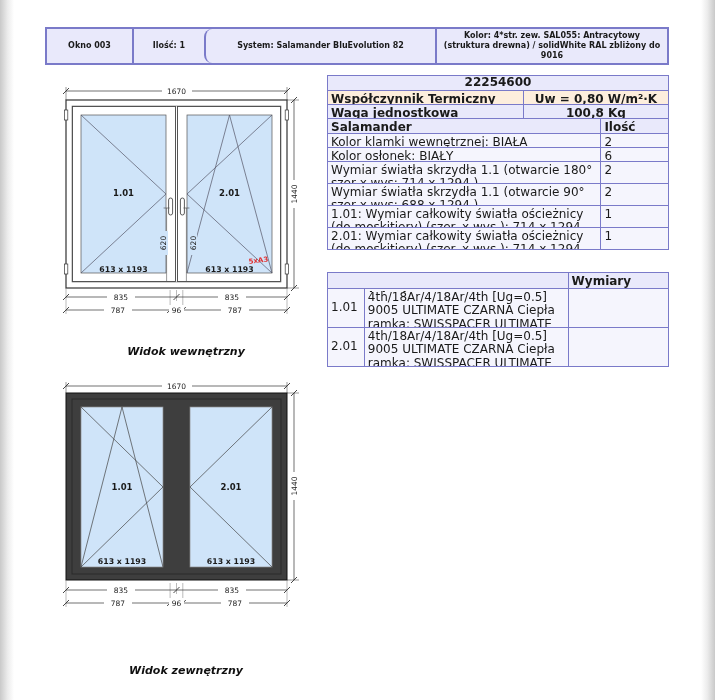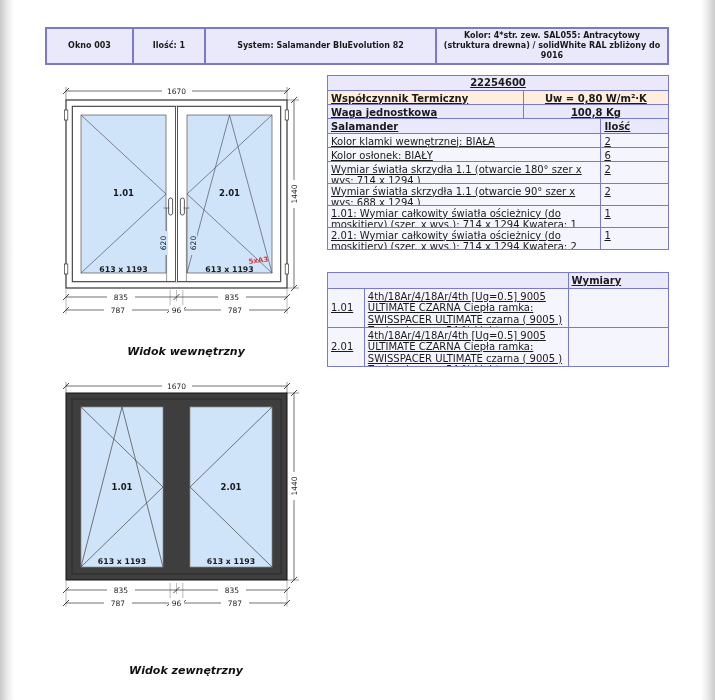--- a/index.html
+++ b/index.html
@@ -16,26 +16,26 @@
   
   .hdr{
     position:absolute;left:45px;top:27px;width:624px;height:38px;
     display:flex;border:2px solid #7a7ac9;background:#e9e9fb;box-sizing:border-box;
   }
   .hdr-cell{
     display:flex;align-items:center;justify-content:center;text-align:center;
     font-size:8px;font-weight:bold;line-height:1.25;padding:1px 4px;box-sizing:border-box;
   }
   .hdr-cell + .hdr-cell{border-left:2px solid #7a7ac9;}
-  .hc0{width:85px;} .hc1{width:72px;} .hc2{width:231px;} .hc3{flex:1;}
+  .hc0{width:85px;} .hc1{width:72px;} .hc2{width:231px;border-radius:8px;} .hc3{flex:1;}
 
   
   .tbl{
     position:absolute;border:1.5px solid #7a7ac9;box-sizing:border-box;background:#e9e9fb;
-    font-size:10px;line-height:1.15;text-decoration:underline;
+    font-size:12px;line-height:1.15;
   }
   .info{left:327px;top:75px;width:342px;}
   .row{display:flex;box-sizing:border-box;border-top:1px solid #7a7ac9;}
   .row:first-child{border-top:none;}
   .r14{height:14px;} .r15{height:15px;} .r22{height:22px;} .r39{height:39px;}
   .cell{padding:1.5px 3px;box-sizing:border-box;overflow:hidden;}
   .cell.bl{border-left:1px solid #7a7ac9;}
   .num-row{justify-content:center;align-items:center;font-weight:bold;}
   .lbl{width:196px;} .val{width:146px;text-align:center;}
   .bold{font-weight:bold;}

